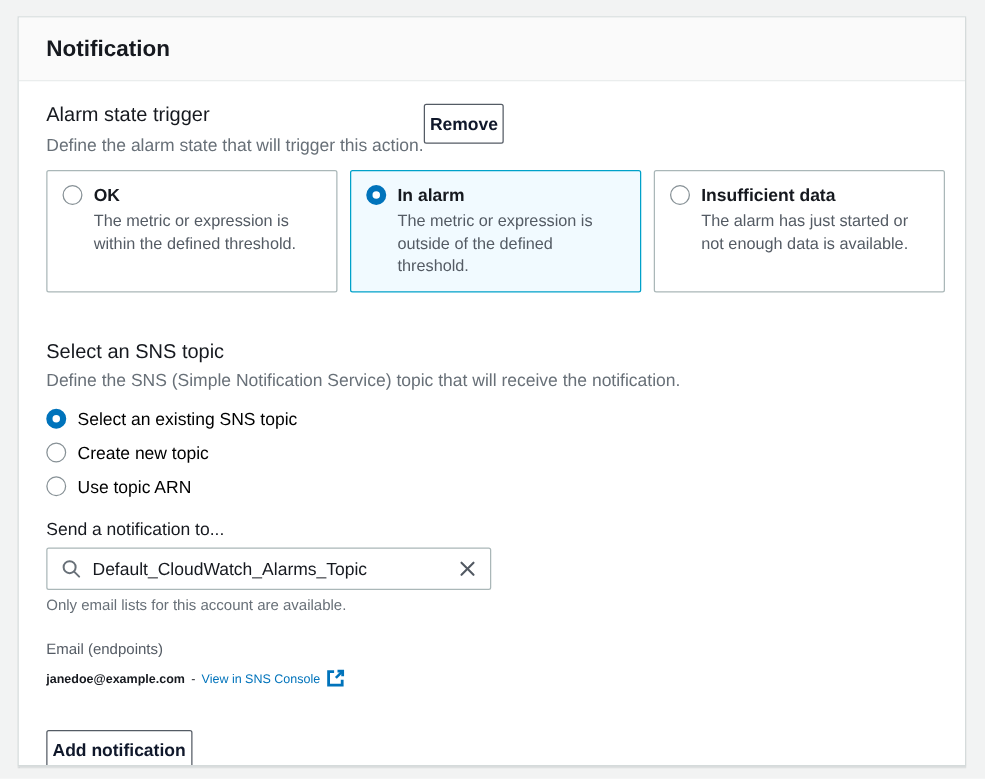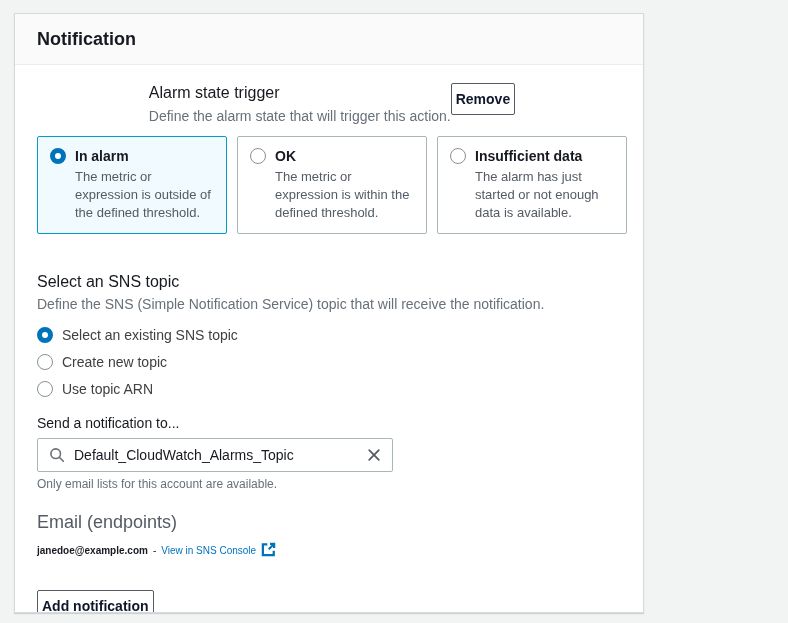--- a/index.html
+++ b/index.html
@@ -8,41 +8,41 @@
     width: 788px; height: 623px;
     background: #f2f3f3;
     font-family: "Liberation Sans", sans-serif;
     font-size: 14px;
     color: #16191f;
     position: relative;
   }
   .panel {
     position: absolute;
     left: 14px; top: 13px;
-    width: 630px; height: 600px;
+    width: 759px; height: 600px;
     background: #ffffff;
     border: 1px solid #d5dbdb;
     box-shadow: 0 1px 1px 0 rgba(0,28,36,0.15);
     overflow: hidden;
   }
   .panel-header {
     background: #fafafa;
     border-bottom: 1px solid #eaeded;
     padding: 15px 22px 14px 22px;
   }
   .panel-title {
     font-size: 18px;
     font-weight: bold;
     color: #16191f;
   }
   .panel-body { padding: 18px 16px 18px 22px; }
 
   .section-head-row {
     display: flex;
-    justify-content: center;
+    justify-content: flex-start;
     align-items: flex-start;
   }
   .section-heading { font-size: 16px; color: #16191f; line-height: 1.3; }
   .section-desc { font-size: 14px; color: #687078; margin-top: 3px; line-height: 1.4; }
 
   .btn {
     background: #ffffff;
     border: 1px solid #545b64;
     border-radius: 2px;
     color: #0f172a;
@@ -79,21 +79,21 @@
     background: #ffffff;
     margin-top: 1px;
   }
   .radio.checked { border: 5px solid #0073bb; }
 
   .sns-section { margin-top: 38px; }
   .radio-list { margin-top: 12px; }
   .radio-row {
     display: flex; align-items: flex-start; gap: 9px;
     margin-bottom: 11px;
-    font-size: 14px; color: #404040;
+    font-size: 14px; color: #000000;
     cursor: pointer;
   }
   .radio-row .radio { margin-top: 0; }
 
   .notify-section { margin-top: 18px; }
   .field-label { font-size: 14px; color: #16191f; margin-bottom: 7px; }
   .search-box {
     display: flex; align-items: center;
     width: 356px; height: 32px;
     border: 1px solid #aab7b8;
@@ -111,21 +111,21 @@
     background: transparent;
     padding: 0;
   }
   .icon-btn {
     background: none; border: none; padding: 2px;
     display: flex; align-items: center; cursor: pointer;
   }
   .constraint-text { font-size: 12px; color: #687078; margin-top: 5px; }
 
   .email-section { margin-top: 21px; }
-  .email-label { font-size: 18px; color: #545b64; }
+  .email-label { font-size: 12px; color: #545b64; }
   .email-row {
     margin-top: 9px;
     font-size: 10px;
     display: flex; align-items: center; gap: 5px;
   }
   .email-value { font-weight: bold; color: #16191f; }
   .email-separator { color: #16191f; }
   .link {
     color: #0073bb;
     text-decoration: none;
@@ -148,32 +148,32 @@
 
     <div class="section-head-row">
       <div>
         <div class="section-heading">Alarm state trigger</div>
         <div class="section-desc">Define the alarm state that will trigger this action.</div>
       </div>
       <button class="btn">Remove</button>
     </div>
 
     <div class="cards">
+      <div class="card">
+        <span class="radio"></span>
+        <div>
+          <div class="card-title">OK</div>
+          <div class="card-desc">The metric or expression is within the defined threshold.</div>
+        </div>
+      </div>
       <div class="card selected">
         <span class="radio checked"></span>
         <div>
           <div class="card-title">In alarm</div>
           <div class="card-desc">The metric or expression is outside of the defined threshold.</div>
-        </div>
-      </div>
-      <div class="card">
-        <span class="radio"></span>
-        <div>
-          <div class="card-title">OK</div>
-          <div class="card-desc">The metric or expression is within the defined threshold.</div>
         </div>
       </div>
       <div class="card">
         <span class="radio"></span>
         <div>
           <div class="card-title">Insufficient data</div>
           <div class="card-desc">The alarm has just started or not enough data is available.</div>
         </div>
       </div>
     </div>

